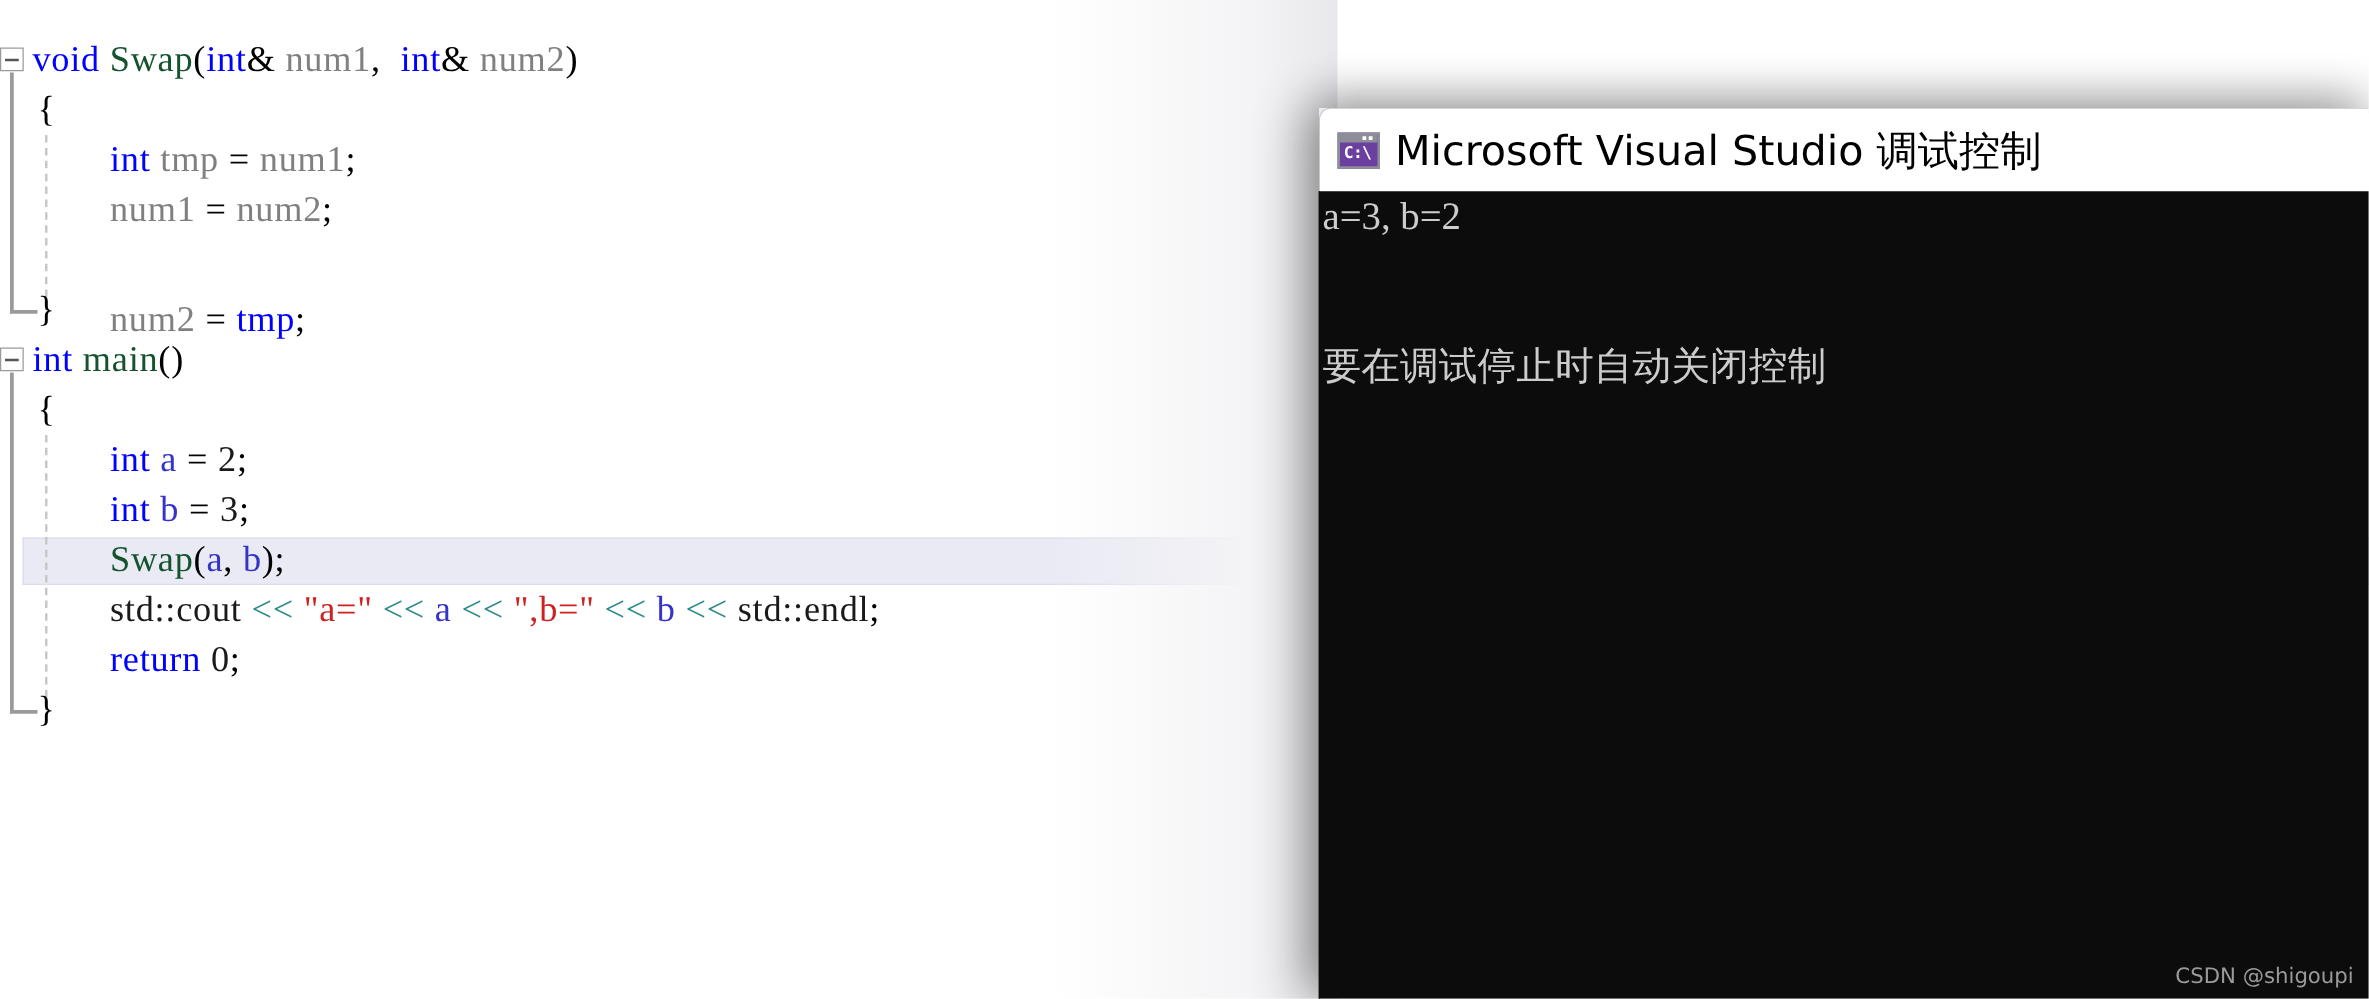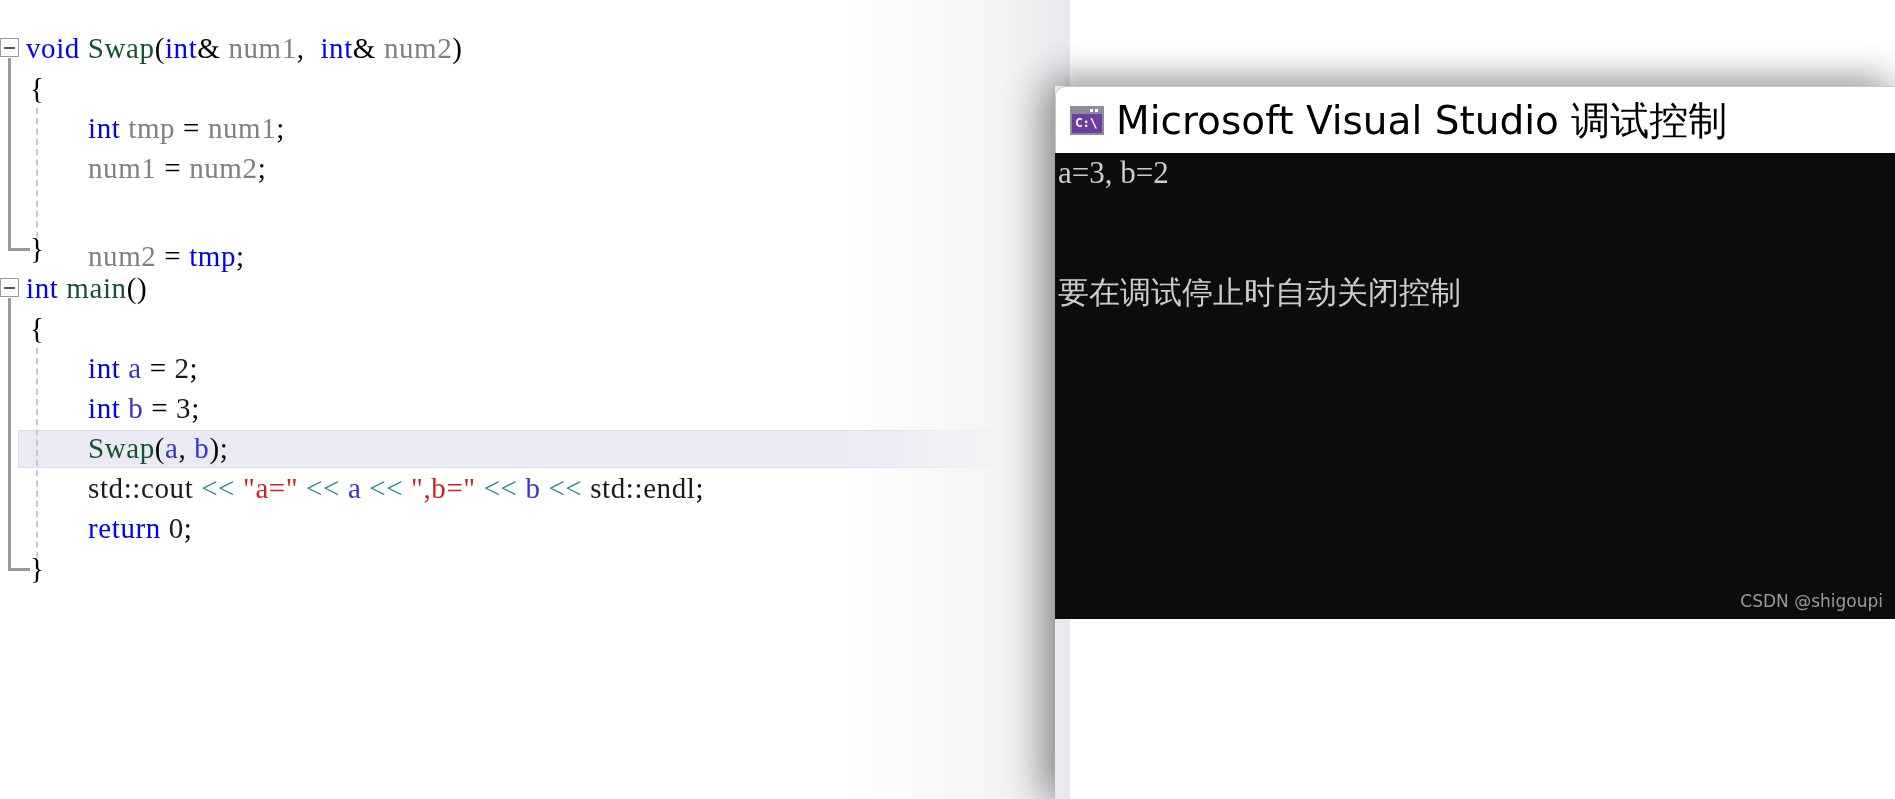--- a/index.html
+++ b/index.html
@@ -184,29 +184,29 @@
     font-family: "DejaVu Sans Mono", monospace;
     font-size: 13px;
     font-weight: bold;
     color: #ffffff;
     line-height: 16px;
     letter-spacing: -0.5px;
   }
 
   .console-title-text {
     font-family: "DejaVu Sans", "Liberation Sans", sans-serif;
-    font-size: 39px;
+    font-size: 33px;
     color: #000000;
     white-space: nowrap;
     line-height: 1;
   }
 
   .console-body {
     position: relative;
-    height: 466px;
+    height: 646px;
     background: #0c0c0c;
     border-left: 1px solid #0c0c0c;
     overflow: hidden;
   }
 
   .console-line {
     font-family: "Liberation Serif", "DejaVu Serif", serif;
     font-size: 31px;
     line-height: 40px;
     color: #cccccc;

